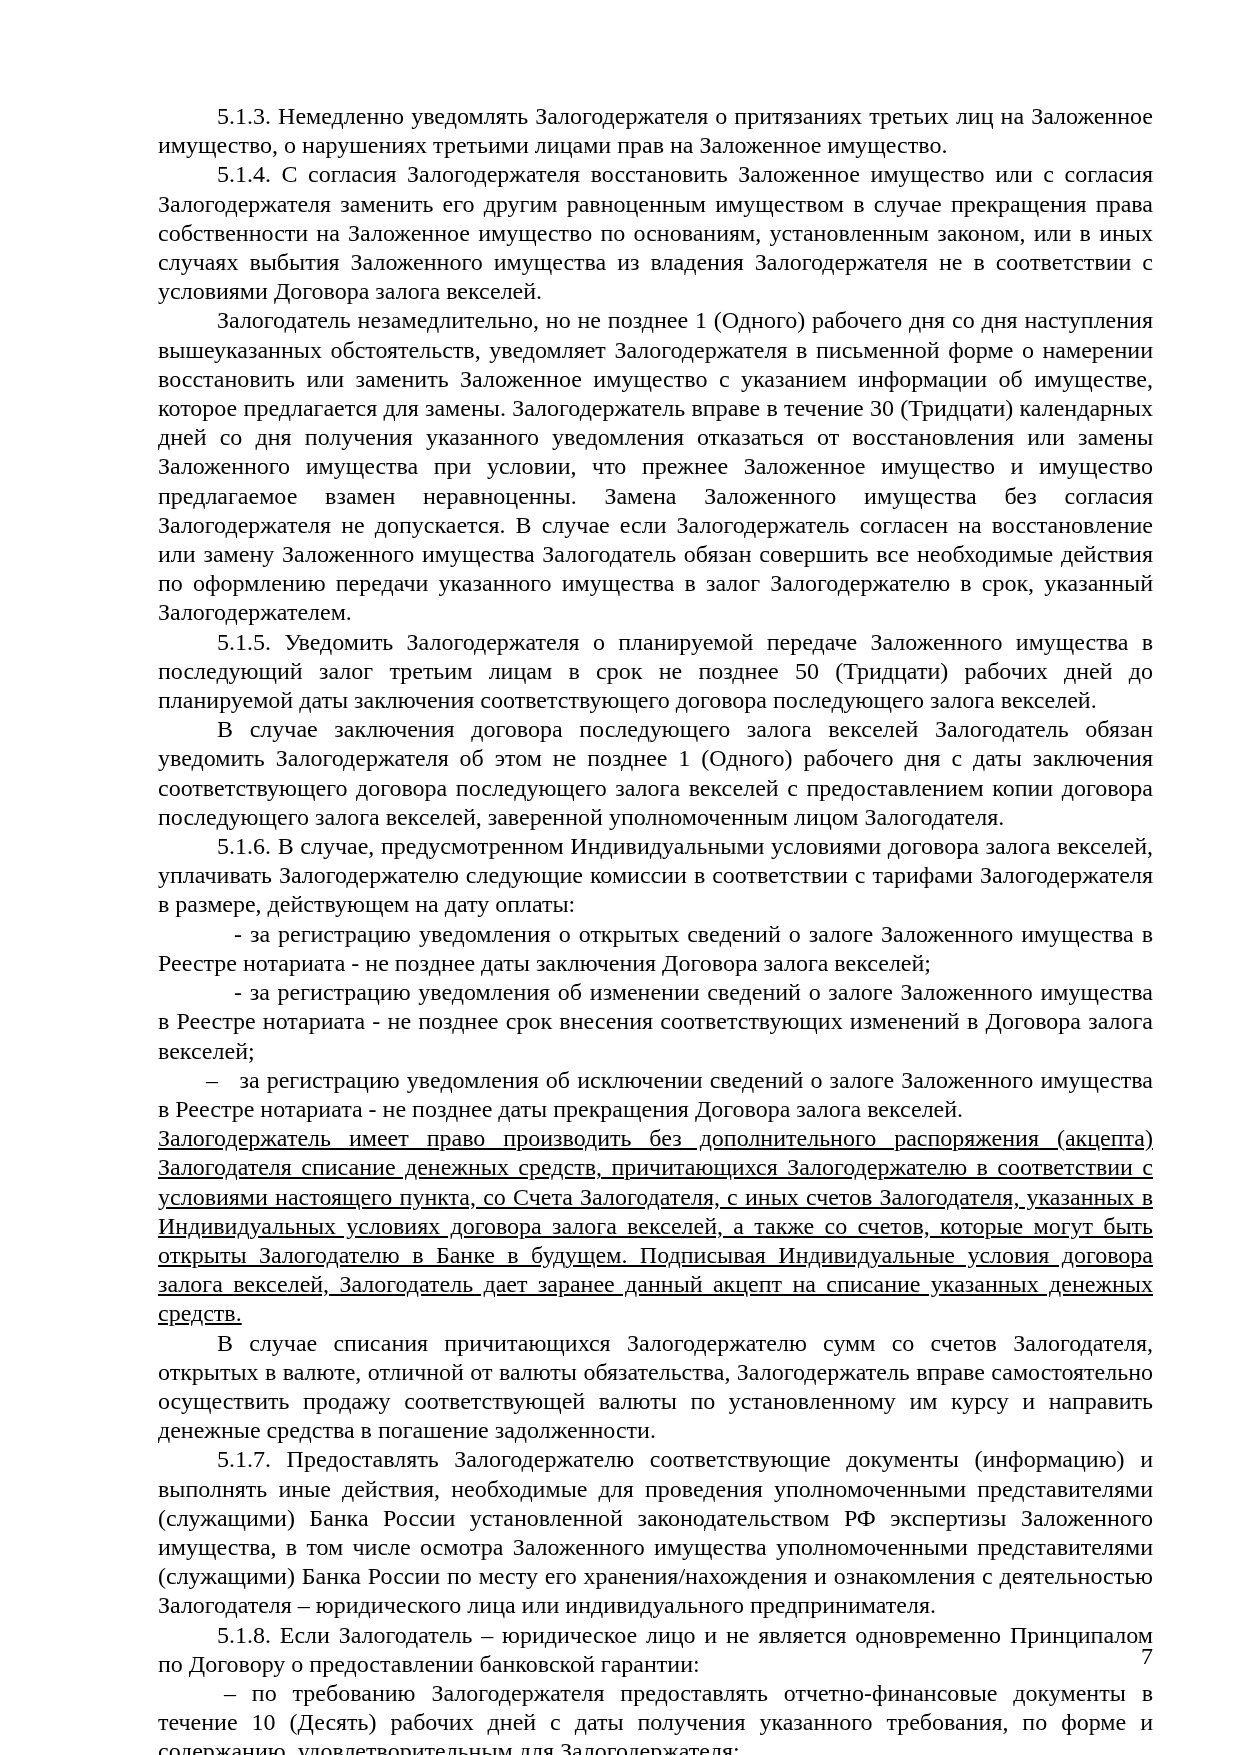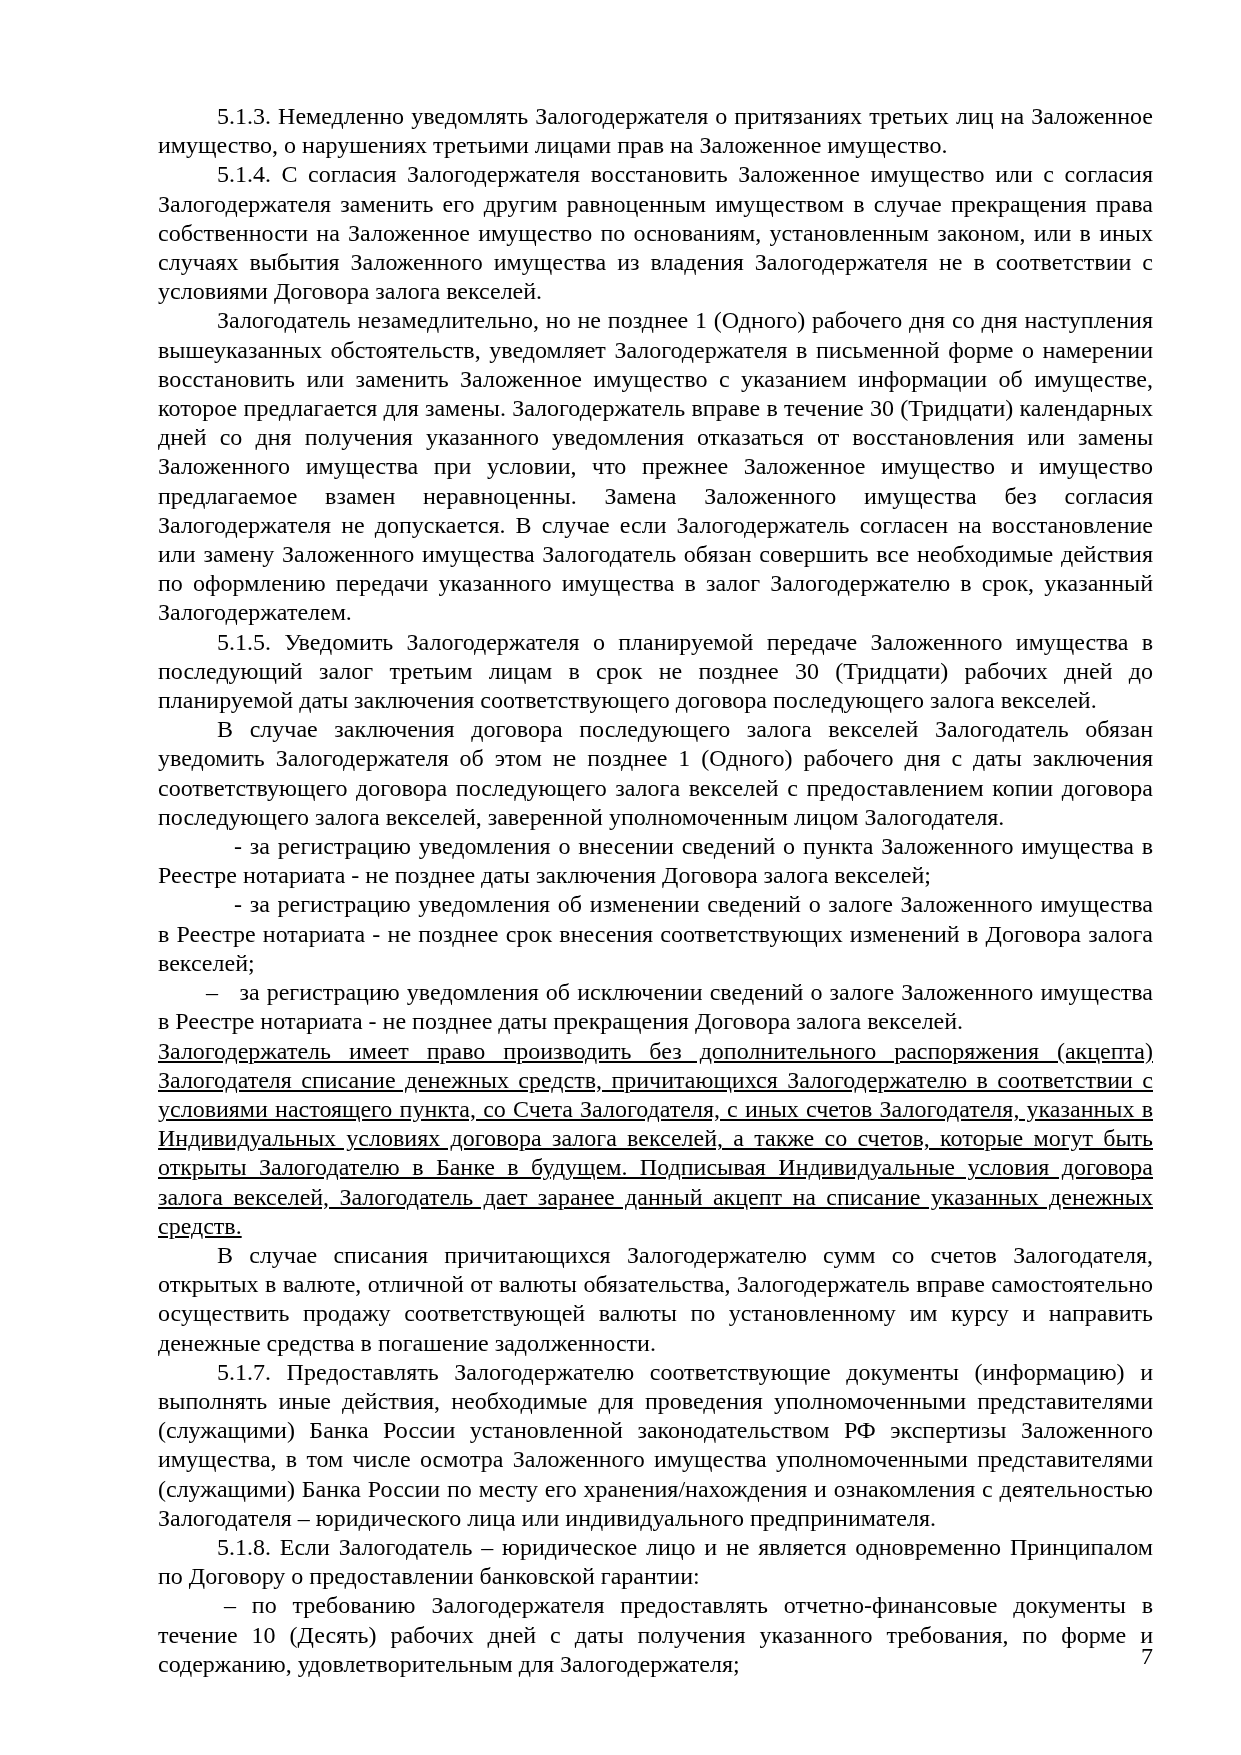--- a/index.html
+++ b/index.html
@@ -44,23 +44,24 @@
   }
 </style>
 </head>
 <body>
 
 <div class="page">
   <div class="doc-body">
       <p class="para indent"><span>5.1.3. Немедленно уведомлять Залогодержателя о притязаниях третьих лиц на Заложенное имущество, о нарушениях третьими лицами прав на Заложенное имущество.</span></p>
       <p class="para indent"><span>5.1.4. С согласия Залогодержателя восстановить Заложенное имущество или с согласия Залогодержателя заменить его другим равноценным имуществом в случае прекращения права собственности на Заложенное имущество по основаниям, установленным законом, или в иных случаях выбытия Заложенного имущества из владения Залогодержателя не в соответствии с условиями Договора залога векселей.</span></p>
       <p class="para indent"><span>Залогодатель незамедлительно, но не позднее 1 (Одного) рабочего дня со дня наступления вышеуказанных обстоятельств, уведомляет Залогодержателя в письменной форме о намерении восстановить или заменить Заложенное имущество с указанием информации об имуществе, которое предлагается для замены. Залогодержатель вправе в течение 30 (Тридцати) календарных дней со дня получения указанного уведомления отказаться от восстановления или замены Заложенного имущества при условии, что прежнее Заложенное имущество и имущество предлагаемое взамен неравноценны. Замена Заложенного имущества без согласия Залогодержателя не допускается. В случае если Залогодержатель согласен на восстановление или замену Заложенного имущества Залогодатель обязан совершить все необходимые действия по оформлению передачи указанного имущества в залог Залогодержателю в срок, указанный Залогодержателем.</span></p>
-      <p class="para indent"><span>5.1.5. Уведомить Залогодержателя о планируемой передаче Заложенного имущества в последующий залог третьим лицам в срок не позднее 30 (Тридцати) рабочих дней до планируемой даты заключения соответствующего договора последующего залога векселей.</span></p>
+      <p class="para indent"><span>5.1.5. Уведомить Залогодержателя о планируемой передаче Заложенного имущества в последующий залог третьим лицам в срок не позднее 50 (Тридцати) рабочих дней до планируемой даты заключения соответствующего договора последующего залога векселей.</span></p>
       <p class="para indent"><span>В случае заключения договора последующего залога векселей Залогодатель обязан уведомить Залогодержателя об этом не позднее 1 (Одного) рабочего дня с даты заключения соответствующего договора последующего залога векселей с предоставлением копии договора последующего залога векселей, заверенной уполномоченным лицом Залогодателя.</span></p>
-      <p class="para dash1"><span>- за регистрацию уведомления о внесении сведений о пункта Заложенного имущества в Реестре нотариата - не позднее даты заключения Договора залога векселей;</span></p>
+      <p class="para indent"><span>5.1.6. В случае, предусмотренном Индивидуальными условиями договора залога векселей, уплачивать Залогодержателю следующие комиссии в соответствии с тарифами Залогодержателя в размере, действующем на дату оплаты:</span></p>
+      <p class="para dash1"><span>- за регистрацию уведомления о открытых сведений о залоге Заложенного имущества в Реестре нотариата - не позднее даты заключения Договора залога векселей;</span></p>
       <p class="para dash1"><span>- за регистрацию уведомления об изменении сведений о залоге Заложенного имущества в Реестре нотариата - не позднее срок внесения соответствующих изменений в Договора залога векселей;</span></p>
       <p class="para dash2"><span>–&nbsp;&nbsp;&nbsp;за регистрацию уведомления об исключении сведений о залоге Заложенного имущества в Реестре нотариата - не позднее даты прекращения Договора залога векселей.</span></p>
       <p class="para noindent"><span>Залогодержатель имеет право производить без дополнительного распоряжения (акцепта) Залогодателя списание денежных средств, причитающихся Залогодержателю в соответствии с условиями настоящего пункта, со Счета Залогодателя, с иных счетов Залогодателя, указанных в Индивидуальных условиях договора залога векселей, а также со счетов, которые могут быть открыты Залогодателю в Банке в будущем. Подписывая Индивидуальные условия договора залога векселей, Залогодатель дает заранее данный акцепт на списание указанных денежных средств.</span></p>
       <p class="para indent"><span>В случае списания причитающихся Залогодержателю сумм со счетов Залогодателя, открытых в валюте, отличной от валюты обязательства, Залогодержатель вправе самостоятельно осуществить продажу соответствующей валюты по установленному им курсу и направить денежные средства в погашение задолженности.</span></p>
       <p class="para indent"><span>5.1.7. Предоставлять Залогодержателю соответствующие документы (информацию) и выполнять иные действия, необходимые для проведения уполномоченными представителями (служащими) Банка России установленной законодательством РФ экспертизы Заложенного имущества, в том числе осмотра Заложенного имущества уполномоченными представителями (служащими) Банка России по месту его хранения/нахождения и ознакомления с деятельностью Залогодателя – юридического лица или индивидуального предпринимателя.</span></p>
       <p class="para indent"><span class="bold">5.1.8. Если Залогодатель – юридическое лицо</span><span> и не является одновременно Принципалом по Договору о предоставлении банковской гарантии:</span></p>
       <p class="para dash3"><span>– по требованию Залогодержателя предоставлять отчетно-финансовые документы в течение 10 (Десять) рабочих дней с даты получения указанного требования, по форме и содержанию, удовлетворительным для Залогодержателя;</span></p>
     </div>
   <div class="page-number">7</div>
 </div>

